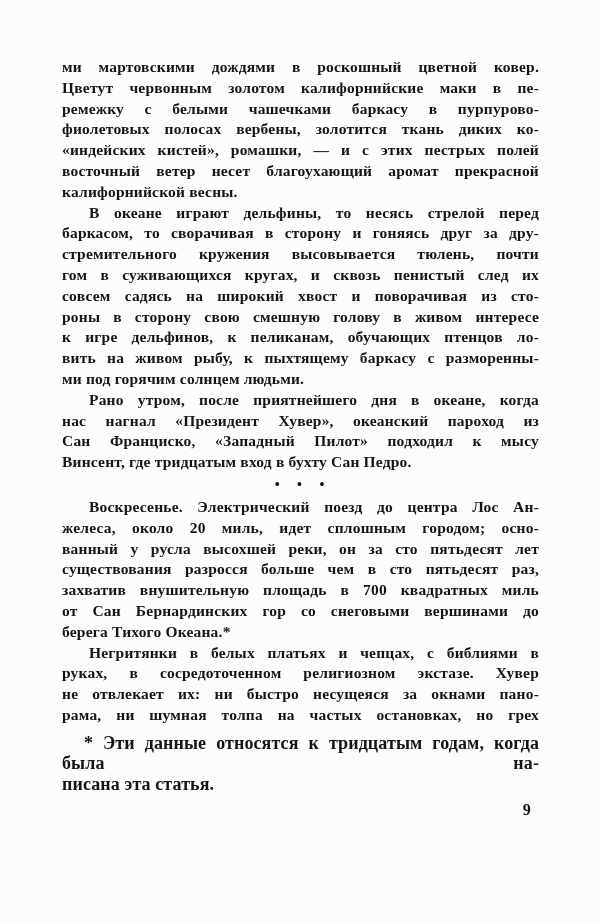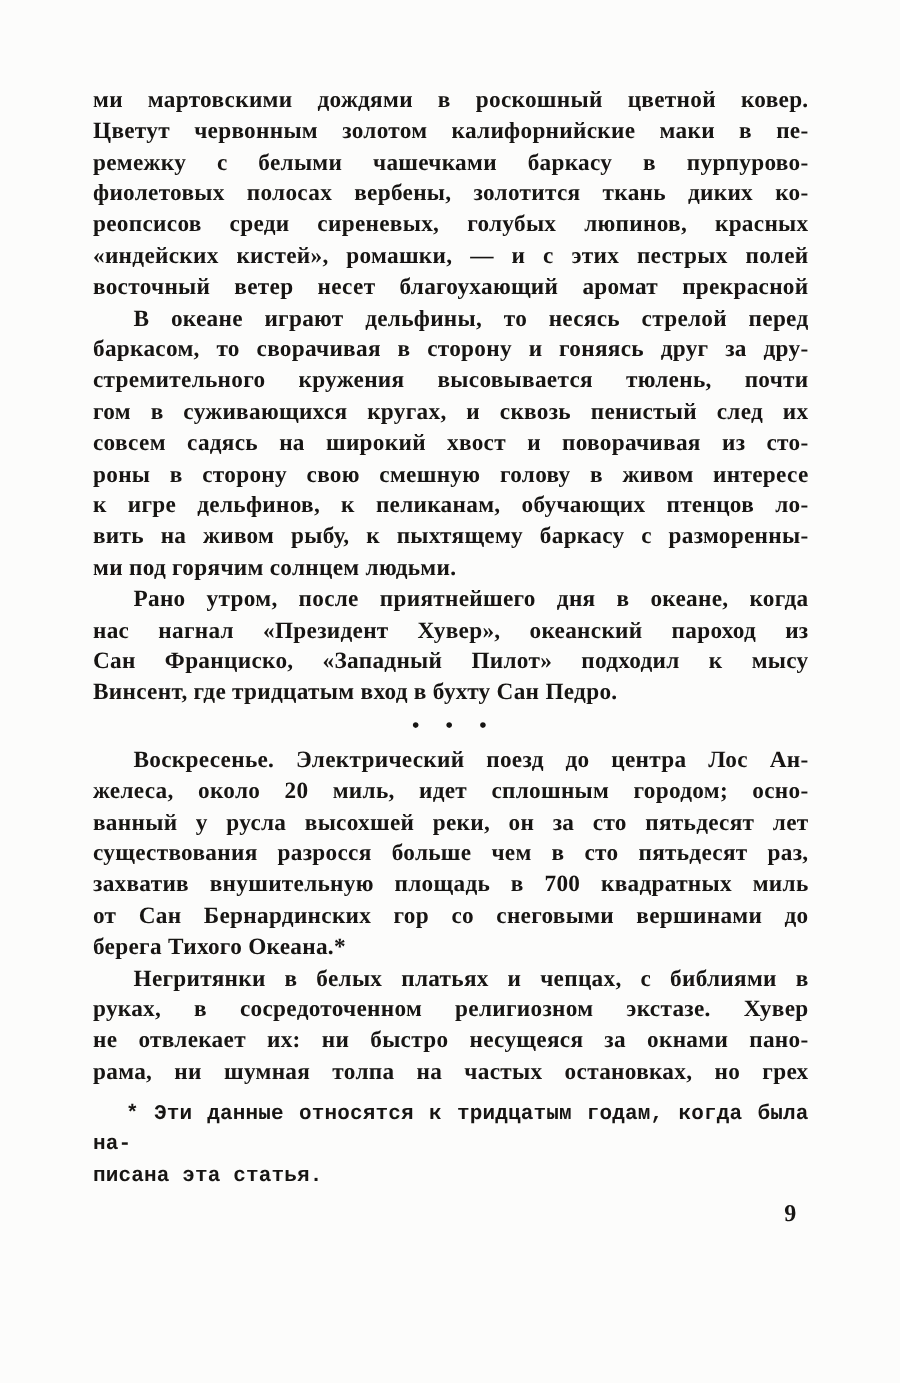--- a/index.html
+++ b/index.html
@@ -44,24 +44,23 @@
     text-align: center;
     font-size: 14px;
     line-height: 16px;
     margin: 4px 0;
     letter-spacing: 2px;
     word-spacing: 10px;
     color: #171513;
   }
   .footnote {
     margin-top: 7px;
-    font-size: 14px;
+    font-size: 18px;
     line-height: 20.5px;
     letter-spacing: 0.1px;
-    font-family: Liberation Mono, monospace;
   }
   .footnote .line {
     text-align: justify;
     text-align-last: justify;
   }
   .footnote .line.last {
     text-align-last: left;
   }
   .footnote .line:first-child {
     text-indent: 22px;
@@ -77,23 +76,23 @@
 </head>
 <body>
 
 <div class="page">
   <div class="text-block">
     <div class="para">
         <div class="line">ми мартовскими дождями в роскошный цветной ковер.</div>
         <div class="line">Цветут червонным золотом калифорнийские маки в пе-</div>
         <div class="line">ремежку с белыми чашечками баркасу в пурпурово-</div>
         <div class="line">фиолетовых полосах вербены, золотится ткань диких ко-</div>
-        <div class="line">реопсисов среди сиреневых, голубых люпинов, красных</div>
         <div class="line">«индейских кистей», ромашки, — и с этих пестрых полей</div>
         <div class="line">восточный ветер несет благоухающий аромат прекрасной</div>
+        <div class="line last">калифорнийской весны.</div>
       </div>
     <div class="para indented">
         <div class="line">В океане играют дельфины, то несясь стрелой перед</div>
         <div class="line">баркасом, то сворачивая в сторону и гоняясь друг за дру-</div>
         <div class="line">стремительного кружения высовывается тюлень, почти</div>
         <div class="line">гом в суживающихся кругах, и сквозь пенистый след их</div>
         <div class="line">совсем садясь на широкий хвост и поворачивая из сто-</div>
         <div class="line">роны в сторону свою смешную голову в живом интересе</div>
         <div class="line">к игре дельфинов, к пеликанам, обучающих птенцов ло-</div>
         <div class="line">вить на живом рыбу, к пыхтящему баркасу с разморенны-</div>

